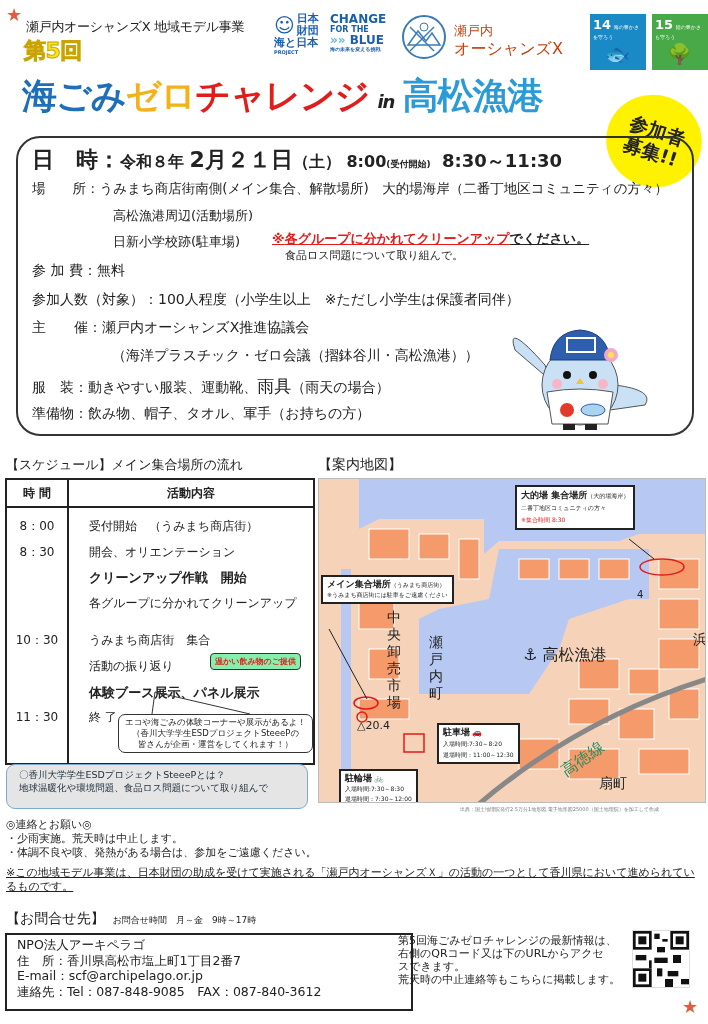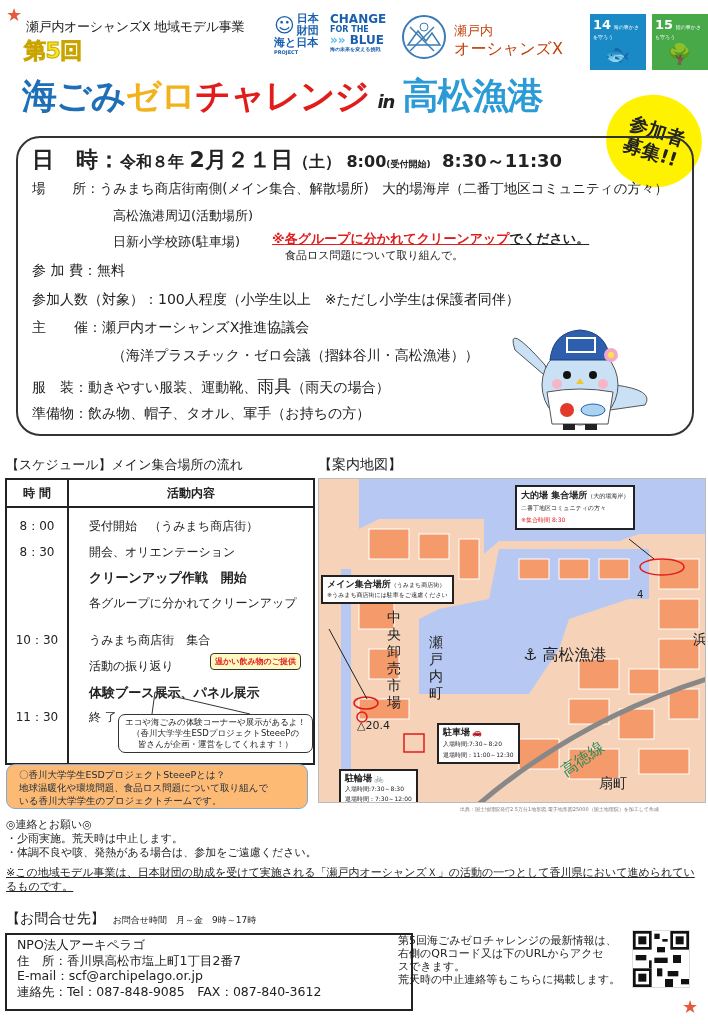--- a/index.html
+++ b/index.html
@@ -32,23 +32,23 @@
 .mascot{left:505px;top:320px;width:150px;height:120px}
 .sec-title{font-size:13px;color:#222}
 table.sched{border-collapse:collapse;position:absolute;left:5px;top:478px;width:310px;height:287px;font-size:12px}
 table.sched th{border:2px solid #222;height:28px;font-weight:bold;text-align:center;font-size:12px}
 table.sched td.time{border-left:2px solid #222;border-right:2px solid #222;text-align:center;vertical-align:top;width:62px;padding-top:6px;line-height:25.6px}
 table.sched td.act{border-right:2px solid #222;vertical-align:top;padding:6px 0 0 20px;line-height:25.6px}
 table.sched tr:last-child td{border-bottom:2px solid #222}
 .act-line{height:25.6px;white-space:nowrap}
 .act-line.bold{font-weight:bold;font-size:13px}
 .act-line.gap{height:12px}
-.drink-tag{left:210px;top:653px;border:1.5px solid #333;border-radius:4px;background:#fef9c3;color:#e21b1b;font-size:8px;font-weight:bold;padding:2px 4px}
+.drink-tag{left:210px;top:653px;border:1.5px solid #333;border-radius:4px;background:#86efac;color:#e21b1b;font-size:8px;font-weight:bold;padding:2px 4px}
 .bubble{left:118px;top:714px;width:195px;border:1.5px solid #333;border-radius:7px;background:#fff;font-size:8.5px;line-height:11px;padding:2px 4px;text-align:center}
-.steep{left:6px;top:764px;width:302px;height:45px;background:#fdba74;border:1px solid #7ea9d2;border-radius:9px;font-size:9.5px;line-height:13px;padding:3px 12px;color:#1a2a3a}
+.steep{left:6px;top:764px;width:302px;height:45px;background:#e5e5e5;border:1px solid #7ea9d2;border-radius:9px;font-size:9.5px;line-height:13px;padding:3px 12px;color:#1a2a3a}
 .notes{left:6px;top:818px;font-size:11px;line-height:14px;color:#222}
 .notes .head{}
 .footnote{left:6px;top:866px;width:696px;font-size:11px;line-height:14px;text-decoration:underline;color:#222}
 .contact-head{left:6px;top:910px;font-size:14px;white-space:nowrap}
 .contact-head small{font-size:9px;margin-left:8px}
 .contact-box{left:5px;top:933px;width:408px;height:78px;border:2px solid #222;font-size:12.5px;line-height:15.5px;padding:2px 10px}
 .qr-text{left:398px;top:934px;font-size:11px;line-height:13px;color:#222}
 .qr{left:632px;top:930px;width:58px;height:58px;background:#fff;border:1px solid #ddd}
 .map{left:318px;top:478px;width:388px;height:325px;background:#f6d2b8;overflow:hidden;border:1px solid #bbb}
 .map-credit{left:460px;top:806px;font-size:5px;color:#777}
@@ -199,21 +199,20 @@
   </svg>
 <div class="abs bubble">
   <div>エコや海ごみの体験コーナーや展示があるよ！</div>
   <div>（香川大学学生ESDプロジェクトSteeePの</div>
   <div>皆さんが企画・運営をしてくれます！）</div>
 </div>
 
 <div class="abs steep">
   <div>〇香川大学学生ESDプロジェクトSteeePとは？</div>
   <div>地球温暖化や環境問題、食品ロス問題について取り組んで</div>
-  <div>いる香川大学学生のプロジェクトチームです。</div>
 </div>
 
 <div class="abs sec-title" style="left:318px;top:456px;font-size:14px">【案内地図】</div>
 <div class="abs map">
   <svg width="388" height="325" viewBox="0 0 388 325" style="position:absolute;left:0;top:0">
     <rect width="388" height="325" fill="#f6d2b8"></rect>
     <path d="M0 0 H388 V55 H320 L300 62 H180 L165 75 V40 L60 40 L40 50 V0 Z" fill="#b7c9f2"></path>
     <path d="M100 140 L100 215 L210 215 L240 170 L250 140 L310 120 L330 120 L330 70 L180 70 L170 120 L120 130 Z" fill="#b7c9f2"></path>
     <rect x="22" y="90" width="10" height="235" fill="#b7c9f2"></rect>
     <g fill="#f59a6a" stroke="#fff" stroke-width="1">

